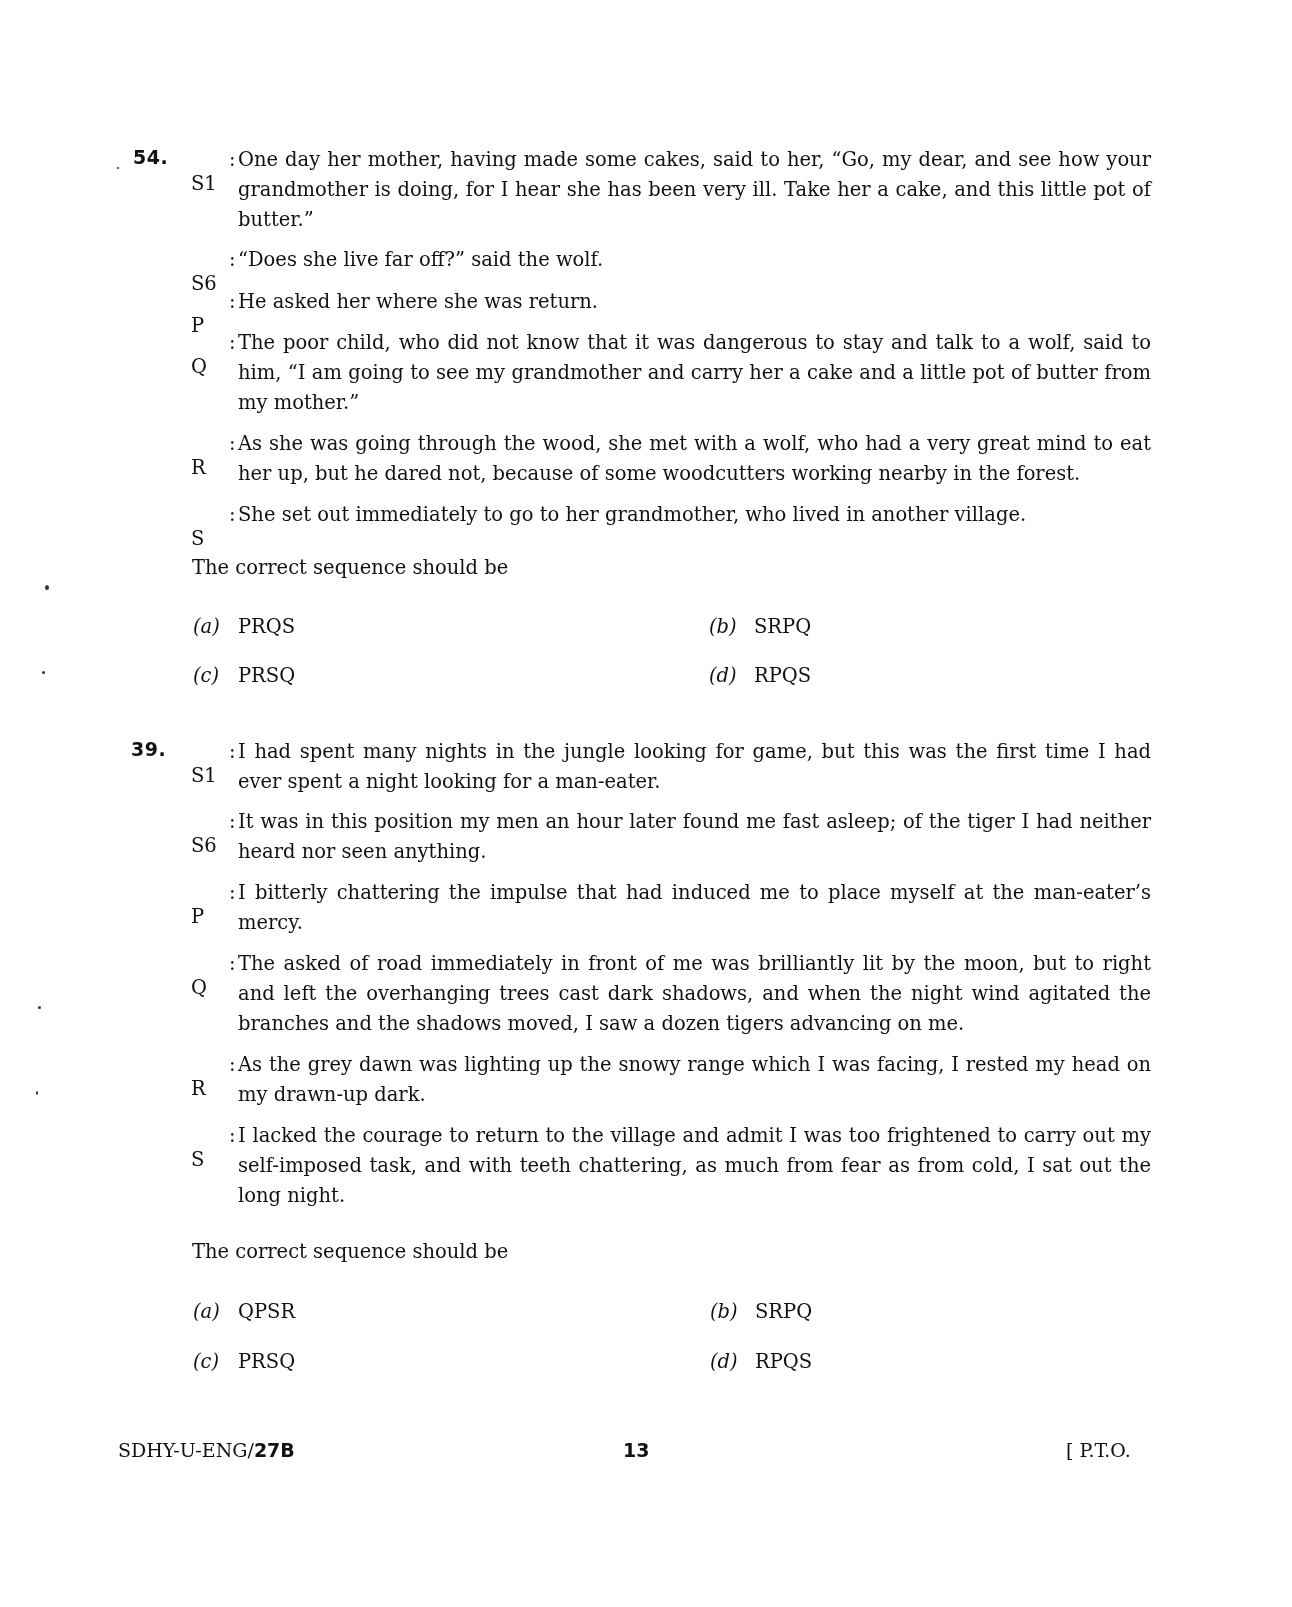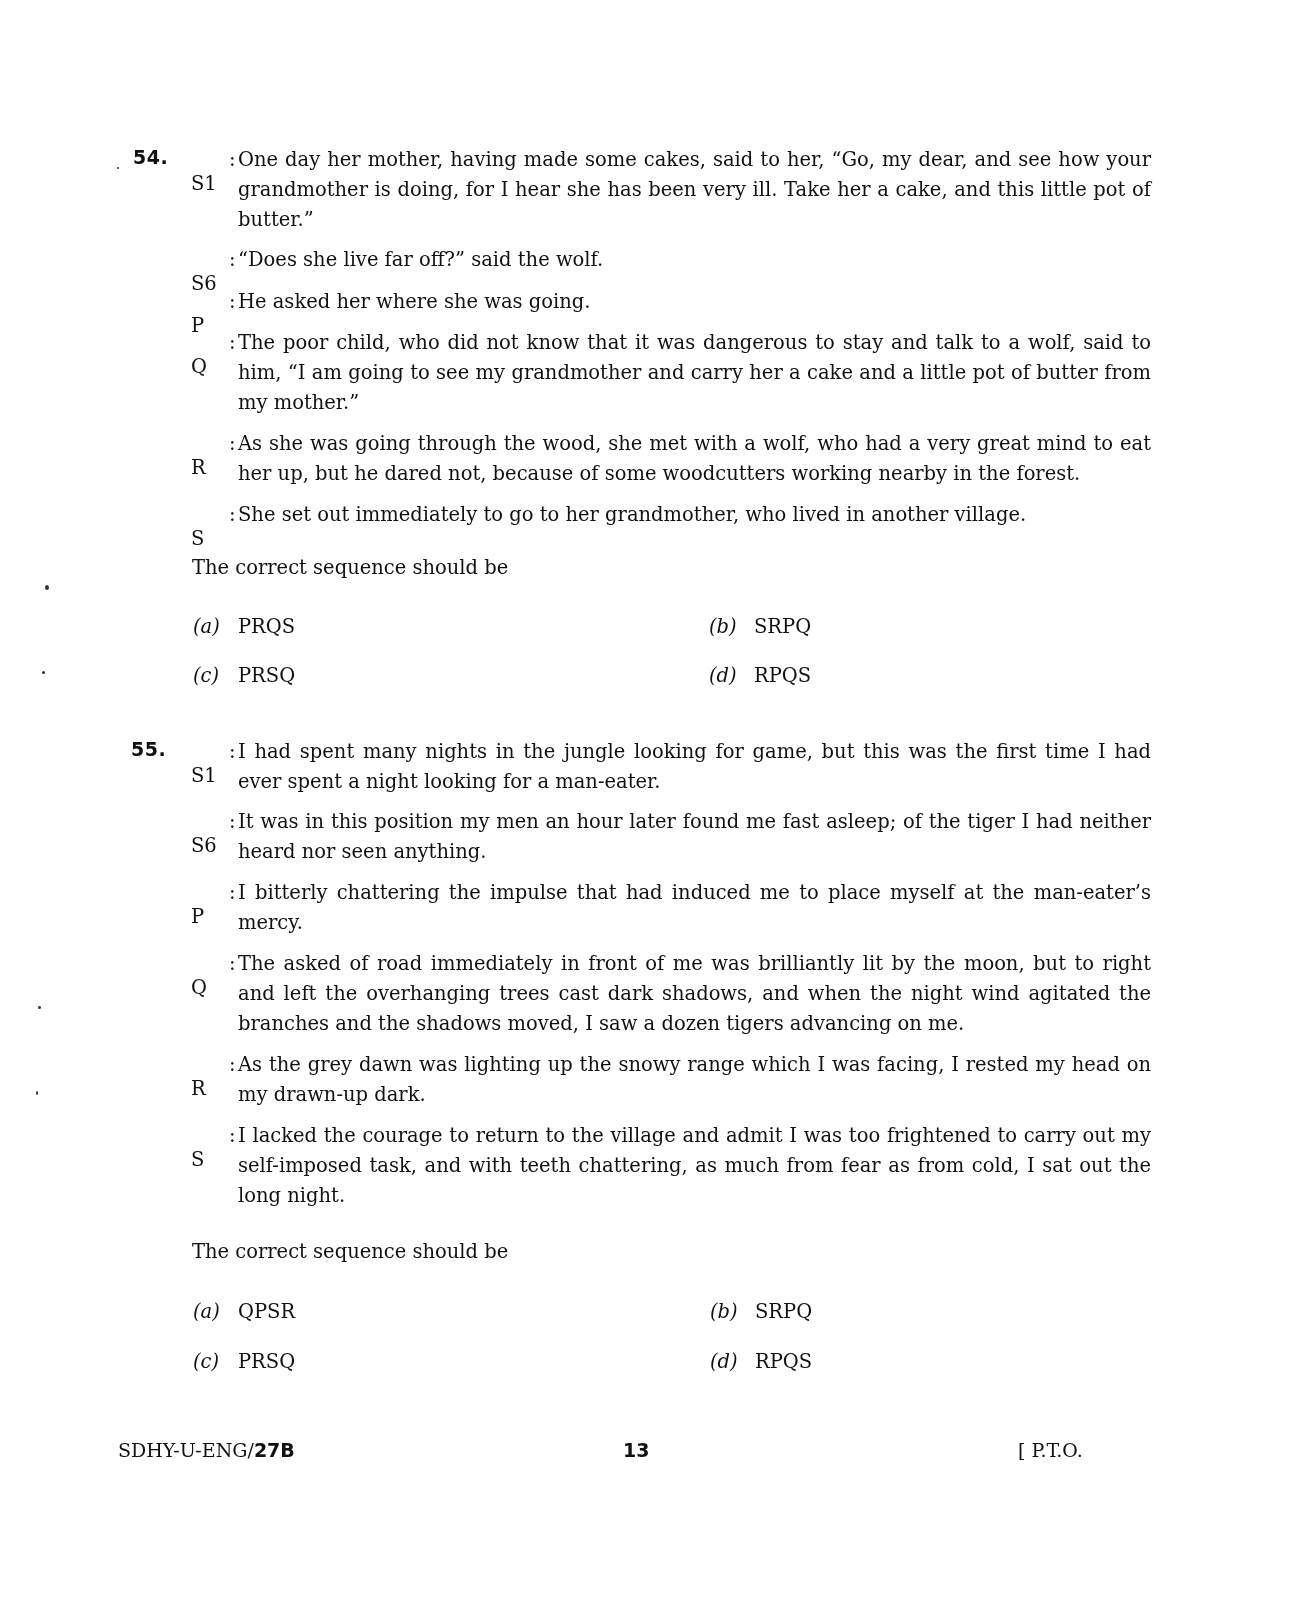--- a/index.html
+++ b/index.html
@@ -18,21 +18,21 @@
   .item .lbl { position: absolute; left: 0; top: 0; width: 34px; margin-top: 24px; }
   .item .colon { position: absolute; left: 38px; top: 0; }
   .item .txt { margin-left: 47px; text-align: justify; display: block; }
   .prompt { position: absolute; left: 192px; font-size: 19.5px; line-height: 30px; }
   .opt { position: absolute; font-size: 19.5px; line-height: 30px; }
   .opt .olbl { font-style: italic; display: inline-block; width: 45px; font-family: "DejaVu Serif", serif; }
   .footer { position: absolute; top: 1436px; font-size: 19px; line-height: 28px; }
   .footer.code { left: 118px; }
   .footer.code b { font-family: "DejaVu Sans", "Liberation Sans", sans-serif; font-weight: bold; }
   .footer.pg { left: 623px; font-weight: bold; font-family: "DejaVu Sans", "Liberation Sans", sans-serif; text-align: right; }
-  .footer.pto { left: 1018px; text-align: right; }
+  .footer.pto { left: 1066px; text-align: right; }
   .speck { position: absolute; background: #333; border-radius: 50%; }
 </style>
 </head>
 <body>
 
 <div class="page">
 
   <div class="qnum" style="left:133px; top:146px;">54.</div>
 
   <div class="item" style="top:145px;">
@@ -43,21 +43,21 @@
 
   <div class="item" style="top:245px;">
     <span class="lbl">S6</span>
     <span class="colon">:</span>
     <span class="txt">“Does she live far off?” said the wolf.</span>
   </div>
 
   <div class="item" style="top:287px;">
     <span class="lbl">P</span>
     <span class="colon">:</span>
-    <span class="txt">He asked her where she was going.</span>
+    <span class="txt">He asked her where she was return.</span>
   </div>
 
   <div class="item" style="top:328px;">
     <span class="lbl">Q</span>
     <span class="colon">:</span>
     <span class="txt">The poor child, who did not know that it was dangerous to stay and talk to a wolf, said to him, “I am going to see my grandmother and carry her a cake and a little pot of butter from my mother.”</span>
   </div>
 
   <div class="item" style="top:429px;">
     <span class="lbl">R</span>
@@ -79,21 +79,21 @@
   <div class="opt" style="left:709px; top:612px;">
     <span class="olbl">(b)</span><span>SRPQ</span>
   </div>
   <div class="opt" style="left:193px; top:661px;">
     <span class="olbl">(c)</span><span>PRSQ</span>
   </div>
   <div class="opt" style="left:709px; top:661px;">
     <span class="olbl">(d)</span><span>RPQS</span>
   </div>
 
-  <div class="qnum" style="left:131px; top:738px;">55.</div>
+  <div class="qnum" style="left:131px; top:738px;">39.</div>
 
   <div class="item" style="top:737px;">
     <span class="lbl">S1</span>
     <span class="colon">:</span>
     <span class="txt">I had spent many nights in the jungle looking for game, but this was the first time I had ever spent a night looking for a man-eater.</span>
   </div>
 
   <div class="item" style="top:807px;">
     <span class="lbl">S6</span>
     <span class="colon">:</span>

